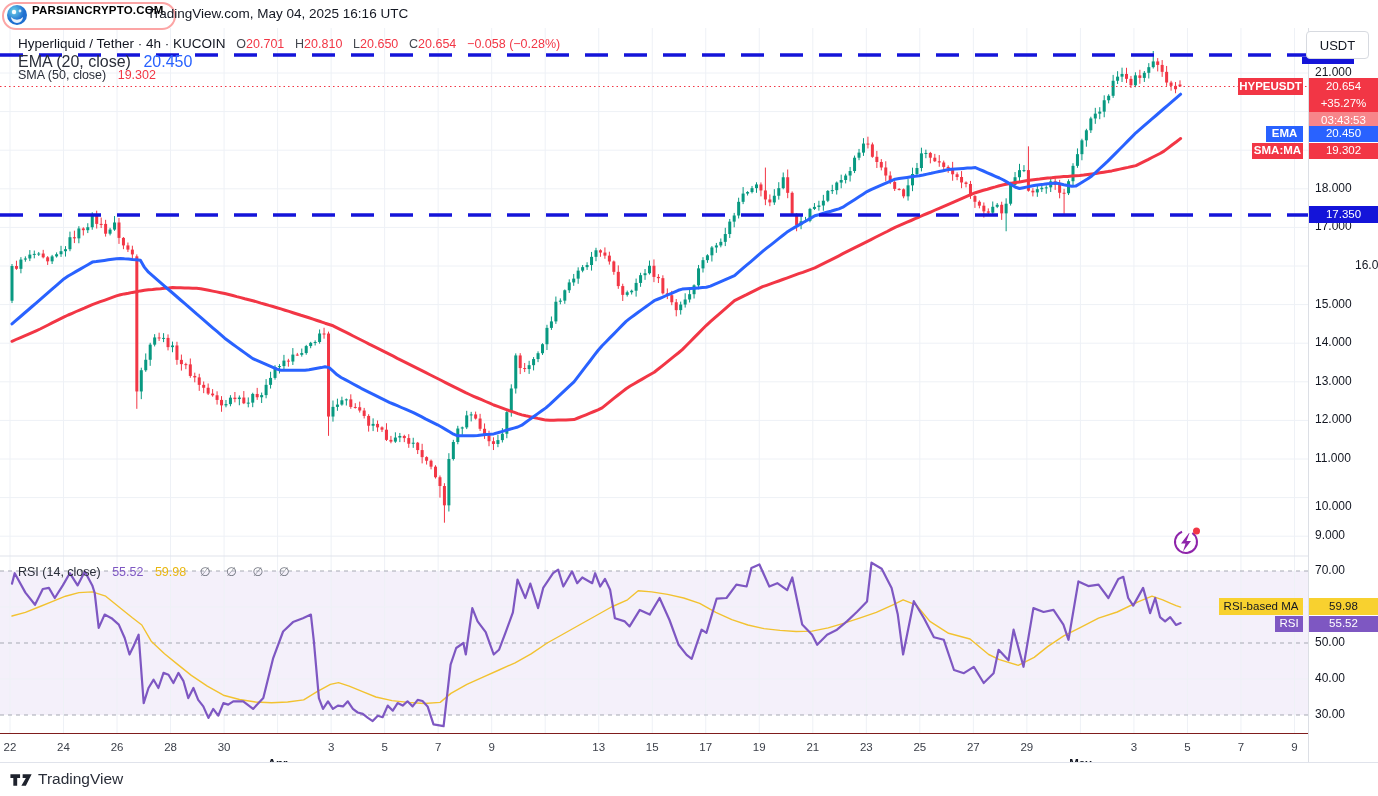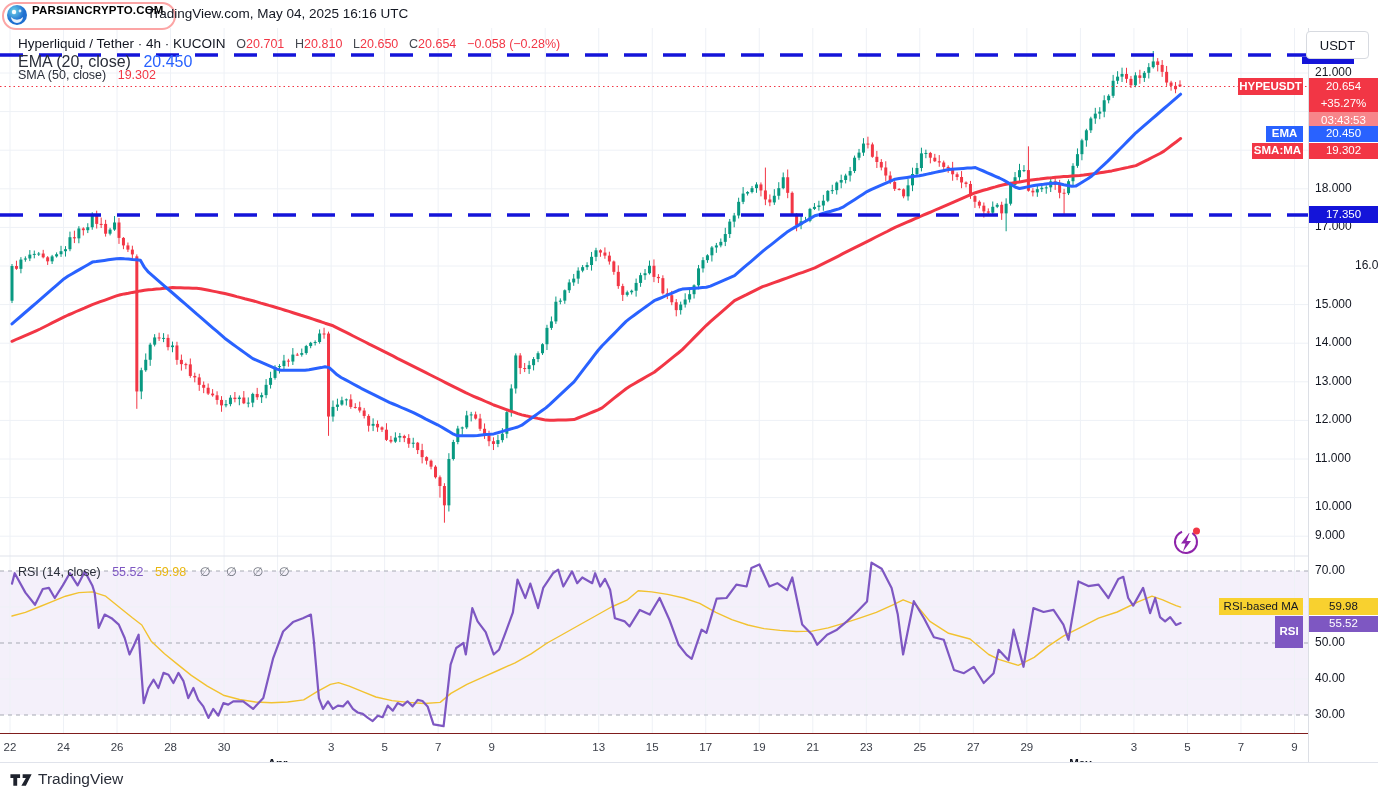--- a/index.html
+++ b/index.html
@@ -731,14 +731,14 @@
 <div class="tagbox" style="position: absolute; left: 1309px; width: 69px; top: 78px; height: 17px; background: rgb(242, 54, 69); color: rgb(255, 255, 255); justify-content: center; z-index: 3;">20.654</div>
 <div class="tagbox" style="position: absolute; left: 1309px; width: 69px; top: 95px; height: 17px; background: rgb(242, 54, 69); color: rgb(255, 255, 255); justify-content: center; z-index: 3;">+35.27%</div>
 <div class="tagbox" style="position: absolute; left: 1309px; width: 69px; top: 112px; height: 17px; background: rgb(247, 133, 138); color: rgb(255, 255, 255); justify-content: center; z-index: 3;">03:43:53</div>
 <div class="tagbox" style="position: absolute; left: 1266px; width: 37px; top: 126px; height: 16px; background: rgb(41, 98, 255); color: rgb(255, 255, 255); font-weight: bold; justify-content: center; z-index: 3;">EMA</div>
 <div class="tagbox" style="position: absolute; left: 1309px; width: 69px; top: 126px; height: 16px; background: rgb(41, 98, 255); color: rgb(255, 255, 255); justify-content: center; z-index: 3;">20.450</div>
 <div class="tagbox" style="position: absolute; left: 1252px; width: 51px; top: 143px; height: 16px; background: rgb(242, 54, 69); color: rgb(255, 255, 255); font-weight: bold; justify-content: center; z-index: 3;">SMA:MA</div>
 <div class="tagbox" style="position: absolute; left: 1309px; width: 69px; top: 143px; height: 16px; background: rgb(242, 54, 69); color: rgb(255, 255, 255); justify-content: center; z-index: 3;">19.302</div>
 <div class="tagbox" style="position: absolute; left: 1309px; width: 69px; top: 206px; height: 17px; background: rgb(20, 20, 217); color: rgb(255, 255, 255); justify-content: center; z-index: 3;">17.350</div>
 <div class="tagbox" style="position: absolute; left: 1219px; width: 84px; top: 598px; height: 17px; background: rgb(248, 209, 47); color: rgb(19, 23, 34); justify-content: center; z-index: 3;">RSI-based MA</div>
 <div class="tagbox" style="position: absolute; left: 1309px; width: 69px; top: 598px; height: 17px; background: rgb(248, 209, 47); color: rgb(19, 23, 34); justify-content: center; z-index: 3;">59.98</div>
-<div class="tagbox" style="position: absolute; left: 1275px; width: 28px; top: 616px; height: 32px; background: rgb(126, 87, 194); color: rgb(255, 255, 255); justify-content: center; z-index: 3; font-weight: bold;">RSI</div>
+<div class="tagbox" style="position: absolute; left: 1275px; width: 28px; top: 616px; height: 16px; background: rgb(126, 87, 194); color: rgb(255, 255, 255); justify-content: center; z-index: 3;">RSI</div>
 <div class="tagbox" style="position: absolute; left: 1309px; width: 69px; top: 616px; height: 16px; background: rgb(126, 87, 194); color: rgb(255, 255, 255); justify-content: center; z-index: 3;">55.52</div>
 
 </body></html>

